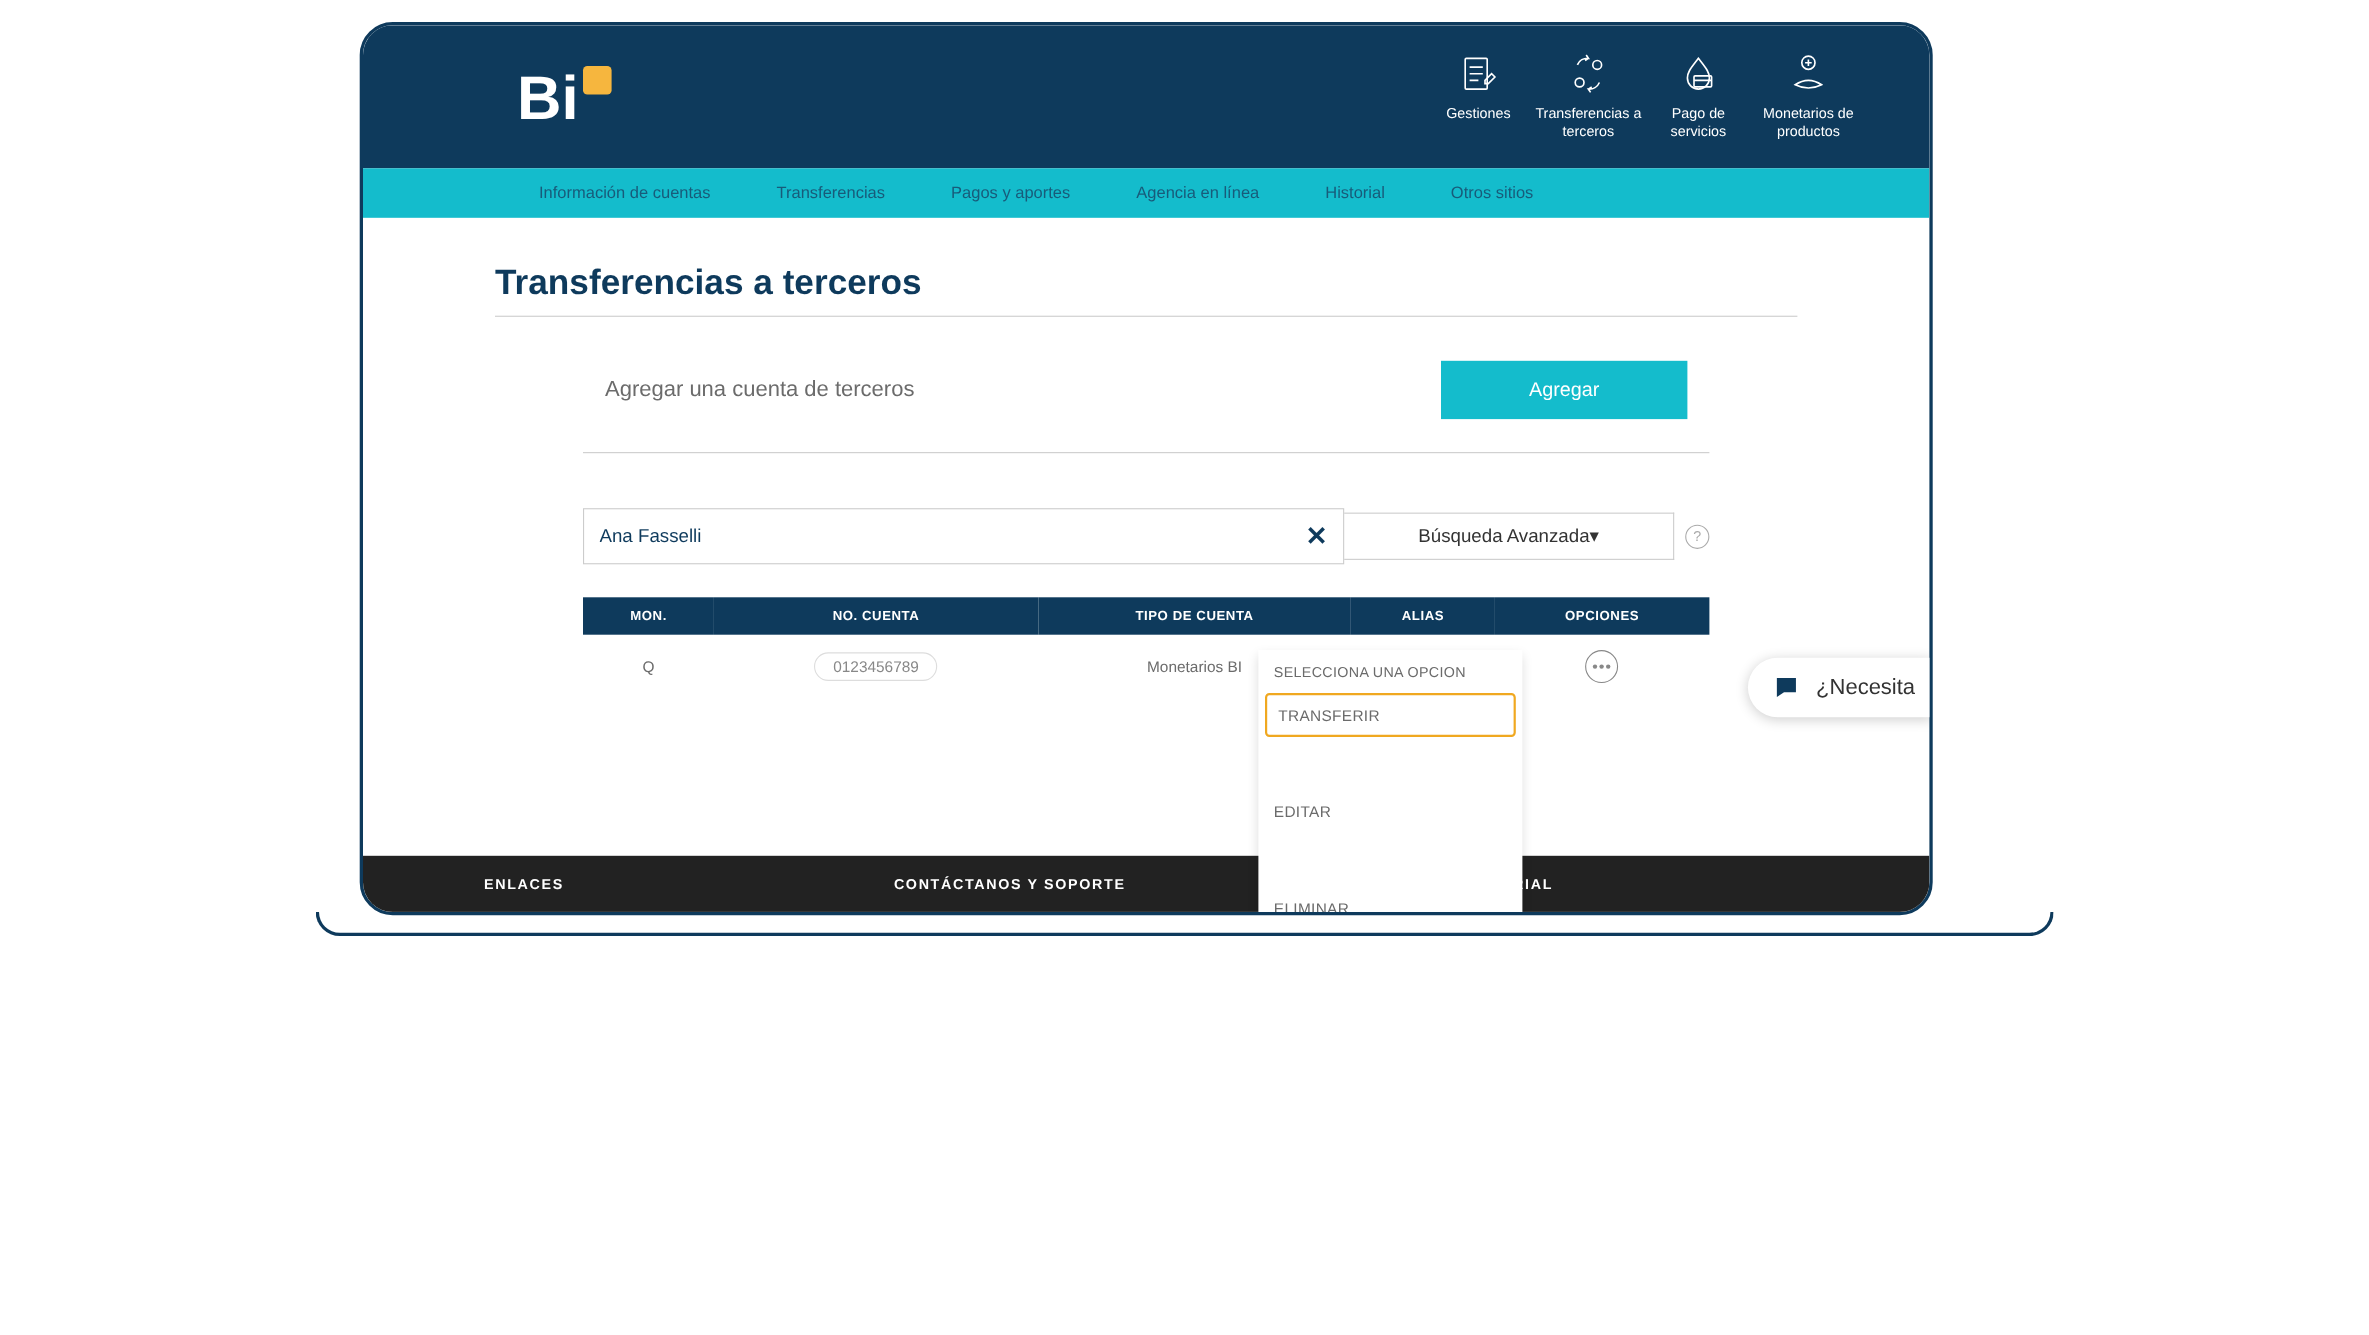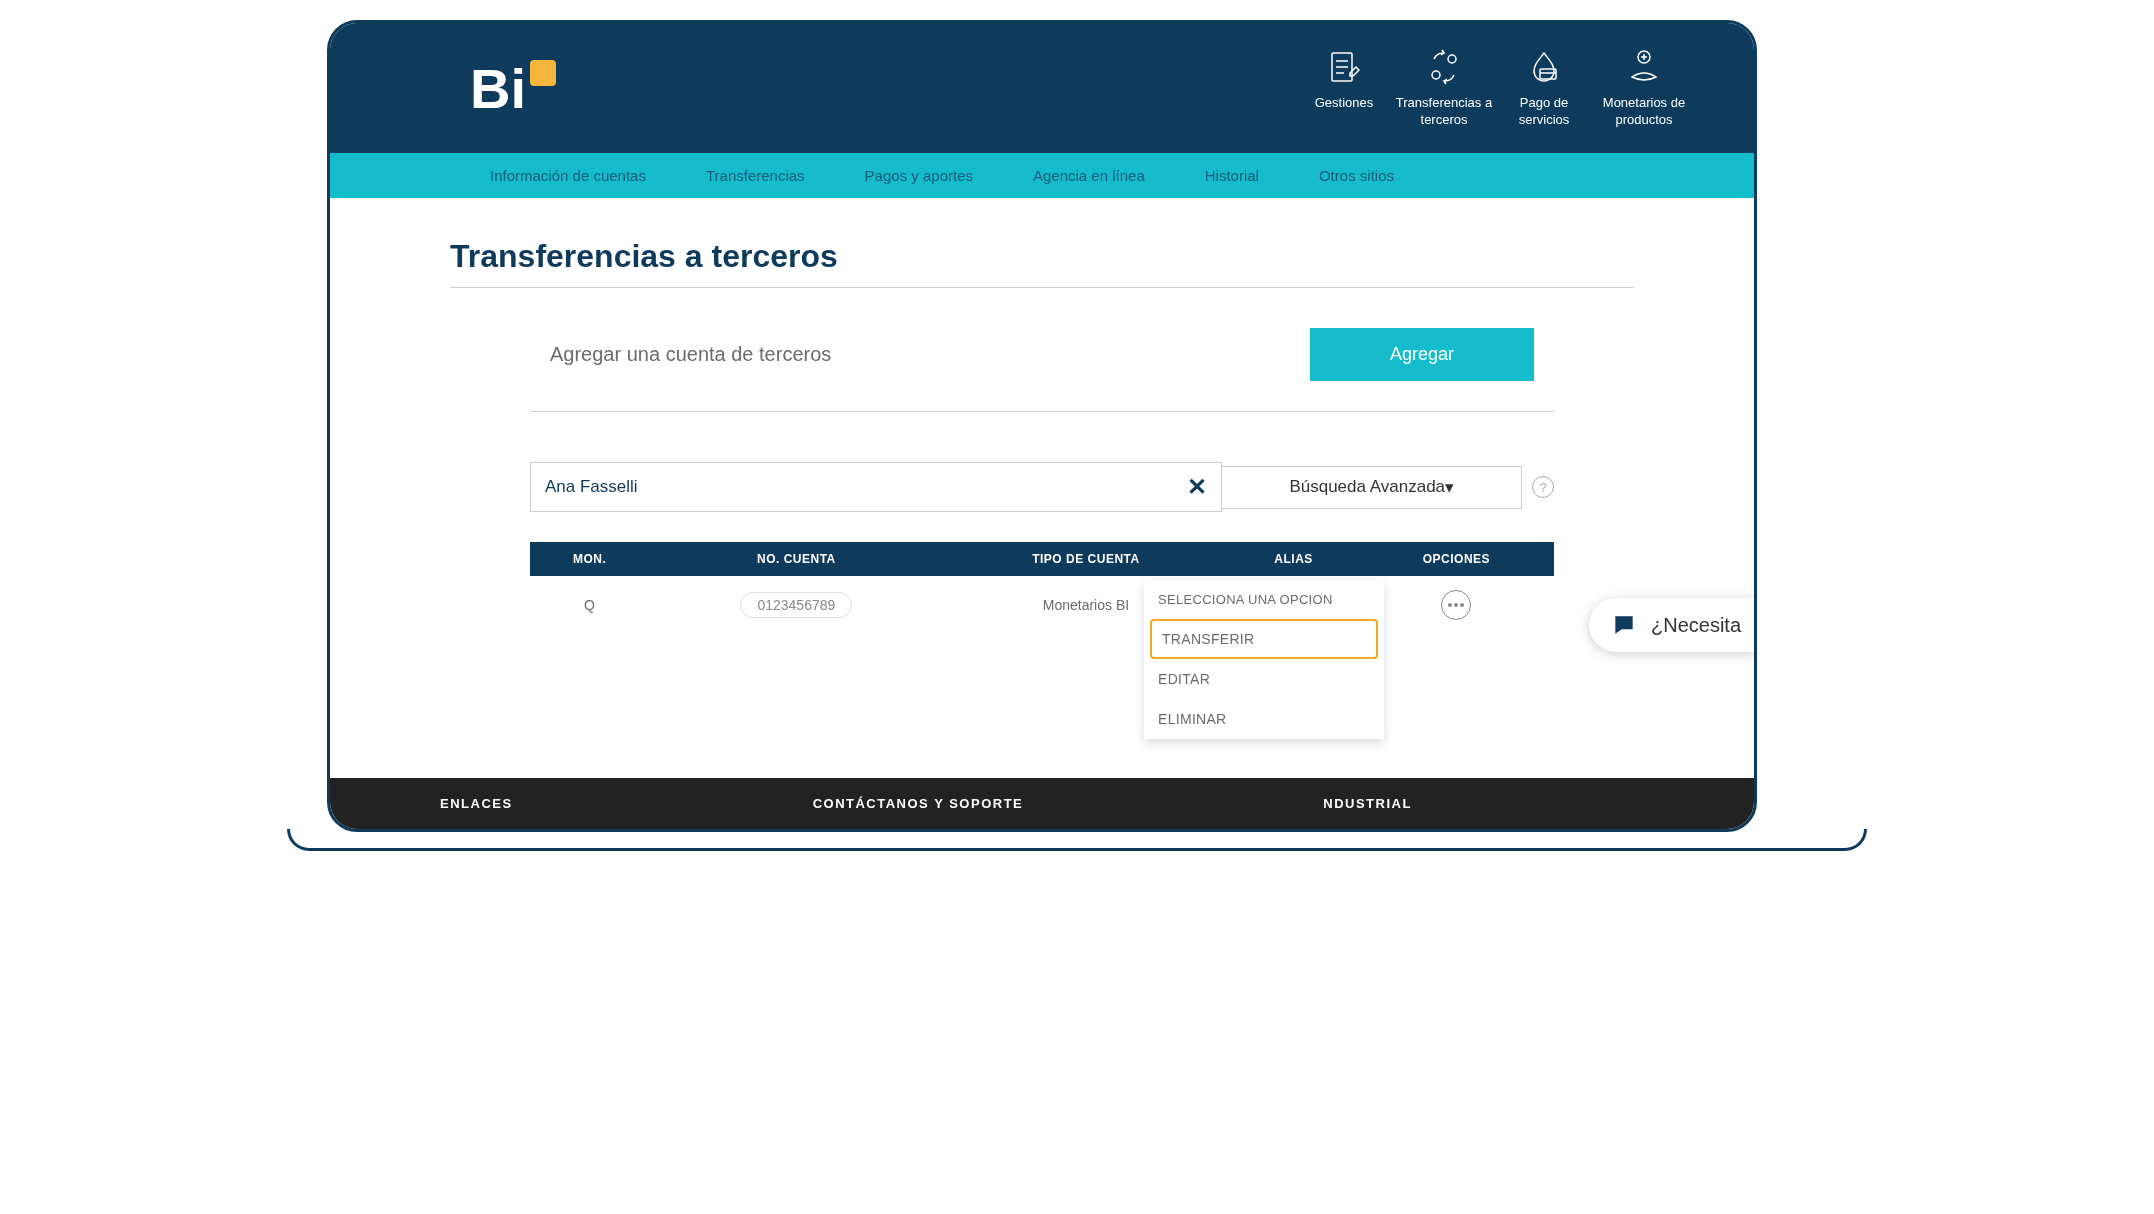--- a/index.html
+++ b/index.html
@@ -176,39 +176,40 @@
     border: 1.5px solid #888;
     border-radius: 50%;
     align-items: center;
     justify-content: center;
     gap: 2px;
     cursor: pointer;
   }
   .opts-btn span { width: 4px; height: 4px; background:#888; border-radius:50%; }
   .dropdown {
     position: absolute;
-    top: 38px;
+    top: 48px;
     left: 614px;
     width: 240px;
     background: #fff;
     box-shadow: 0 4px 10px rgba(0,0,0,0.15);
     z-index: 5;
   }
   .dropdown .dd-head {
     padding: 12px 14px;
     color: #6b6b6b;
     font-size: 13px;
     letter-spacing: 0.3px;
   }
   .dropdown .dd-item {
     padding: 12px 14px;
     color: #6b6b6b;
     font-size: 14px;
     cursor: pointer;
     letter-spacing: 0.3px;
+    margin-top: 48px;
   }
   .dropdown .dd-item.active {
     border: 2px solid #f0a820;
     border-radius: 4px;
     margin: 0 6px;
     padding: 10px 10px;
   }
   .footer {
     background: #222;
     color: #fff;

